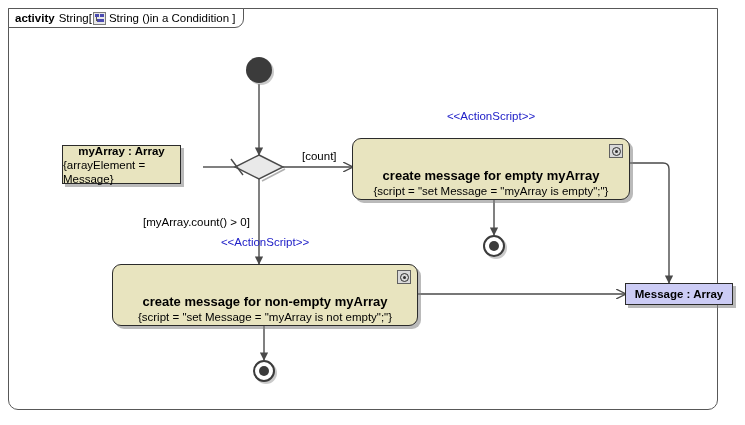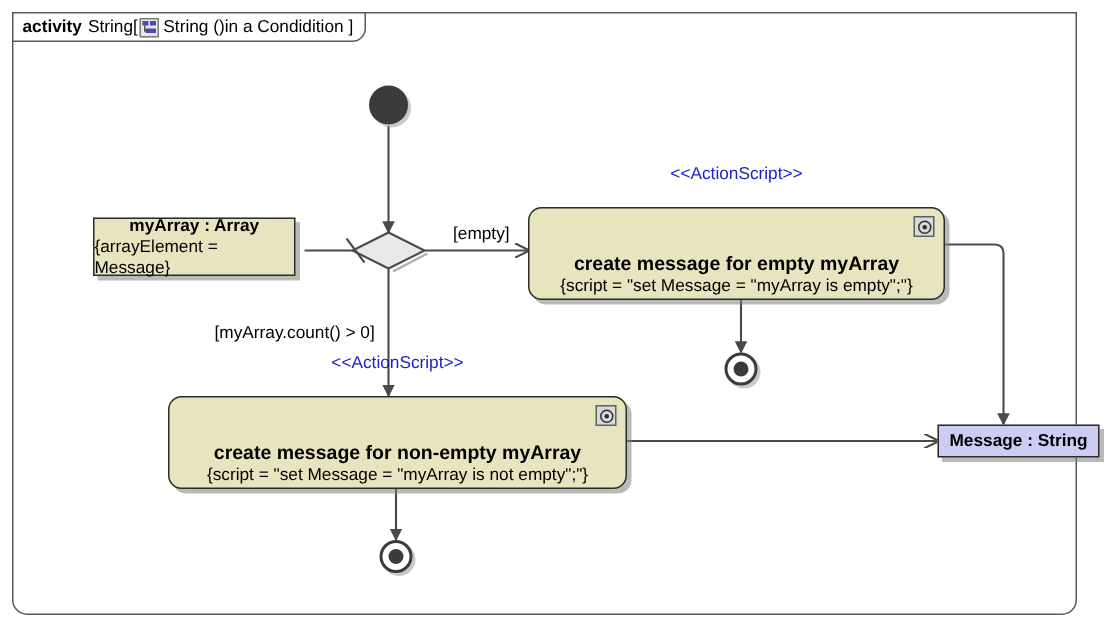--- a/index.html
+++ b/index.html
@@ -82,21 +82,21 @@
 
   
   .node {
     position: absolute;
     box-sizing: border-box;
   }
 
   
   .objnode-array {
     left: 62px; top: 145px;
-    width: 135px; height: 39px;
+    width: 119px; height: 39px;
     background: #e8e4bf;
     border: 1px solid #2b2b2b;
     box-shadow: 3px 3px 0 rgba(130,130,130,0.55);
     display: flex;
     flex-direction: column;
     align-items: center;
     justify-content: center;
   }
   .objnode-array .t1 {
     font-size: 11.5px;
@@ -301,19 +301,19 @@
       <span class="ring">
           <i></i>
         </span>
     </div>
   </div>
 
   <div class="node final-node final-empty"></div>
   <div class="node final-node final-nonempty"></div>
 
   <div class="node objnode-message">
-    <span>Message : String</span>
-  </div>
-
-  <div class="guard guard-else">[empty]</div>
+    <span>Message : Array</span>
+  </div>
+
+  <div class="guard guard-else">[count]</div>
   <div class="guard guard-count">[myArray.count() &gt; 0]</div>
 
 </div>
 
 </body></html>

